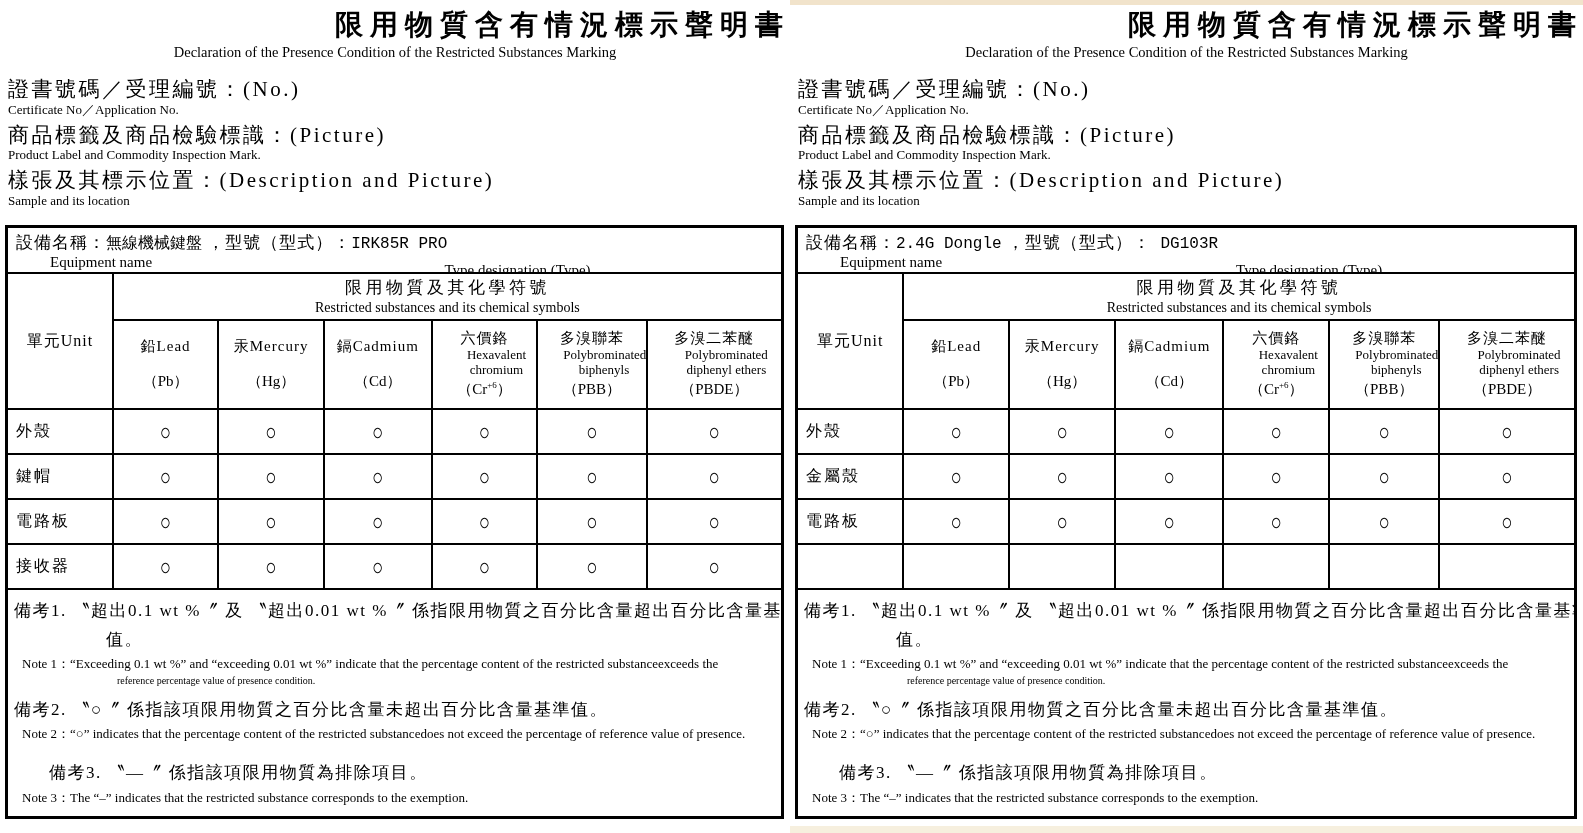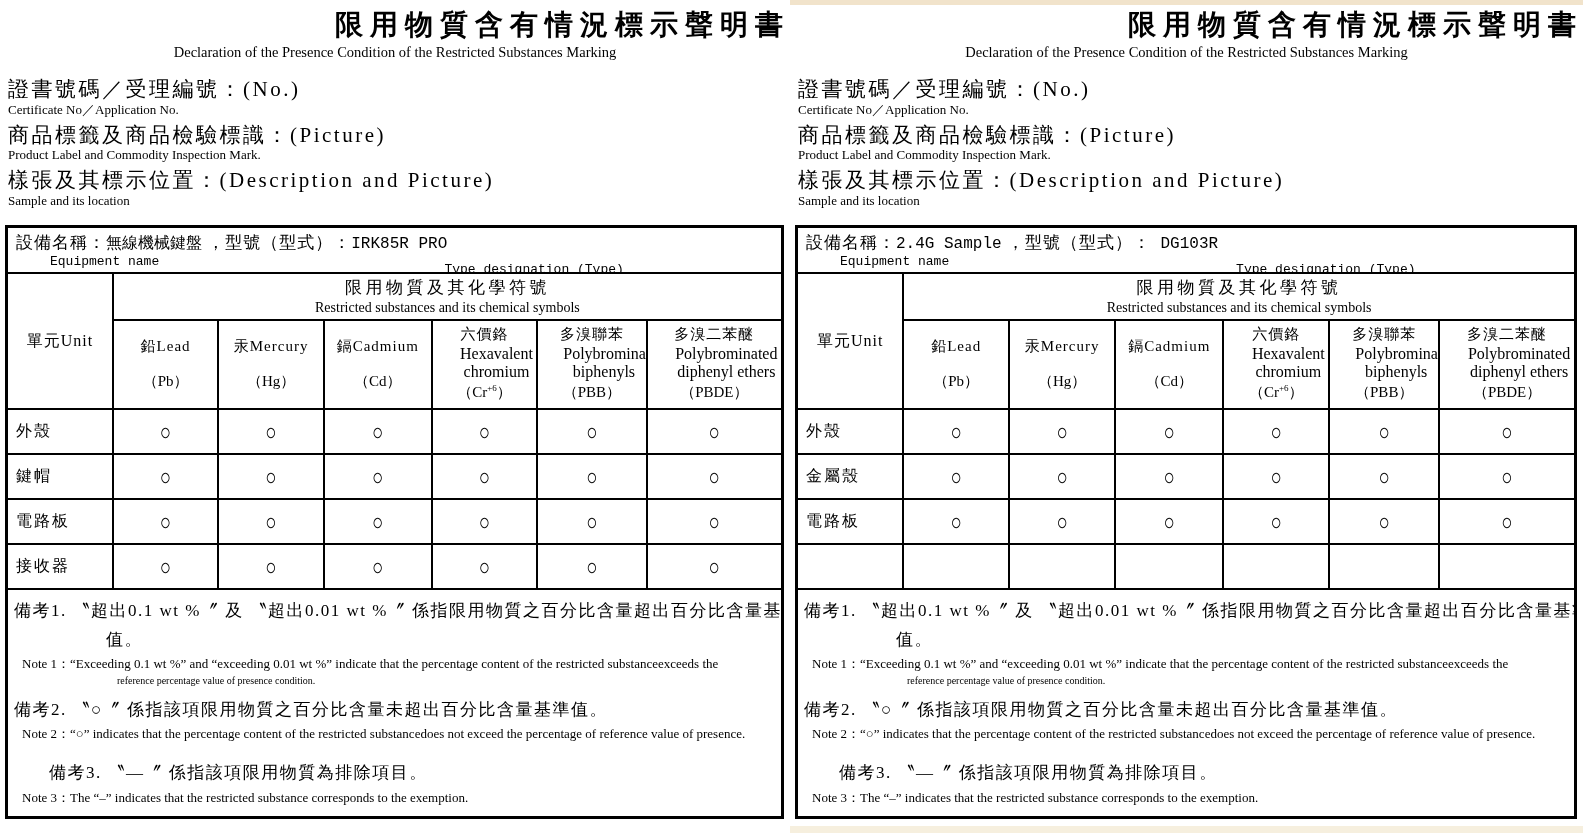--- a/index.html
+++ b/index.html
@@ -19,32 +19,32 @@
   .fields { margin:17px 4px 16px 8px; }
   .f-cjk { font-size:21px; letter-spacing:2.5px; line-height:1.12; white-space:nowrap; }
   .f-en  { font-size:13px; line-height:1.15; margin:1px 0 6px 0; }
 
   table.decl { width:calc(100% - 11px); margin:8px 6px 0 5px; border-collapse:collapse; border:3px solid #000; table-layout:fixed; }
   table.decl td { border:2px solid #000; overflow:hidden; }
 
   tr.equip td { height:47px; vertical-align:top; padding:3px 0 0 8px; }
   .eq-l1 { font-size:17px; letter-spacing:1px; white-space:nowrap; }
   .eq-mono { font-family:"Liberation Mono","DejaVu Sans Mono",monospace; font-size:16px; letter-spacing:0; }
-  .eq-l2 { position:relative; font-size:13px; height:18px;font-family:Liberation Mono, monospace; }
+  .eq-l2 { position:relative; font-size:15px; height:18px; }
   .eq-en1 { margin-left:34px; }
   .eq-en2 { position:absolute; left:56%; top:8px; white-space:nowrap; }
 
   td.unit-h { text-align:center; vertical-align:middle; font-size:16px; letter-spacing:1px; }
   tr.h1 td.subs { height:47px; text-align:center; vertical-align:middle; }
   .sub-cjk { font-size:17px; letter-spacing:3.5px; line-height:1.35; white-space:nowrap; }
   .sub-en  { font-size:14px; line-height:1.2; }
 
   tr.h2 td { height:89px; text-align:center; vertical-align:middle; padding:2px 1px; }
   .c-cjk { font-size:15px; letter-spacing:1px; line-height:1.3; white-space:nowrap; }
-  .c-en  { font-size:16px; line-height:1.15;margin-left:24px; }
+  .c-en  { font-size:13px; line-height:1.15;margin-left:24px; }
   .c-sym { font-size:15px; line-height:1.5; white-space:nowrap; }
   .c-sym sup { font-size:9px; }
   .gap-lg { margin-top:14px; }
 
   tr.data td { height:45px; }
   td.comp { padding-left:8px; font-size:16px; letter-spacing:2px; vertical-align:middle; white-space:nowrap; }
   td.stat { text-align:center; vertical-align:middle; font-size:19px; }
   td.stat span { display:inline-block; transform:scaleY(1.25); }
 
   tr.notes td { vertical-align:top; padding:5px 8px 0 6px; height:228px; }
@@ -206,21 +206,21 @@
           <col style="width:13.6%">
         <col style="width:13.9%">
           <col style="width:13.6%">
           <col style="width:14.1%">
           <col style="width:17.5%">
       </colgroup>
       <tbody>
           <tr class="equip">
         <td colspan="7">
           <div class="eq-l1">
-            <span>設備名稱：</span><span class="eq-mono">2.4G Sample</span>
+            <span>設備名稱：</span><span class="eq-mono">2.4G Dongle</span>
             <span>，型號（型式）：</span><span class="eq-mono"> DG103R</span>
           </div>
           <div class="eq-l2">
             <span class="eq-en1">Equipment name</span>
             <span class="eq-en2">Type designation (Type)</span>
           </div>
         </td>
       </tr>
       <tr class="h1">
         <td class="unit-h" rowspan="2">單元Unit</td>

